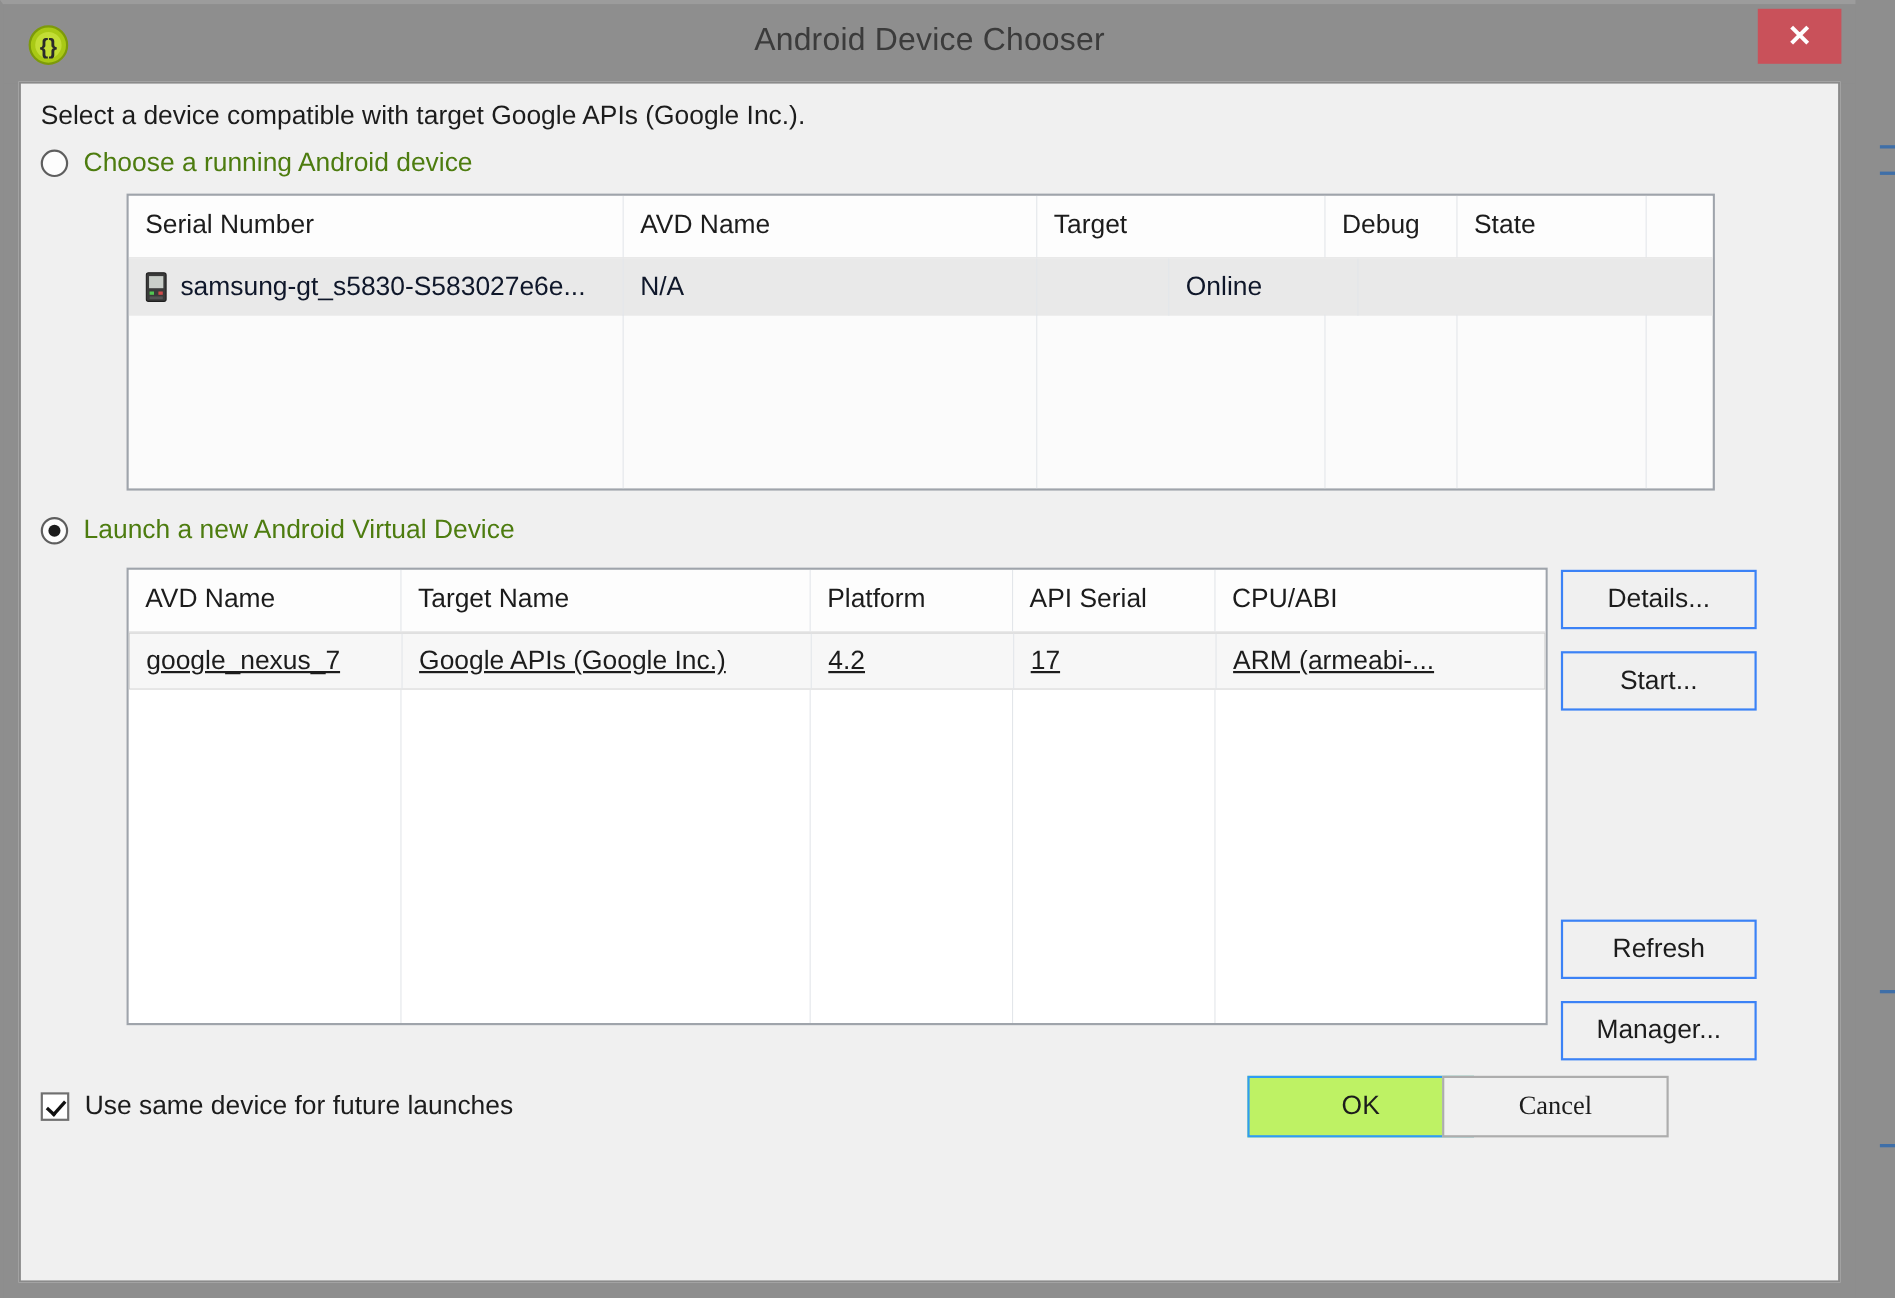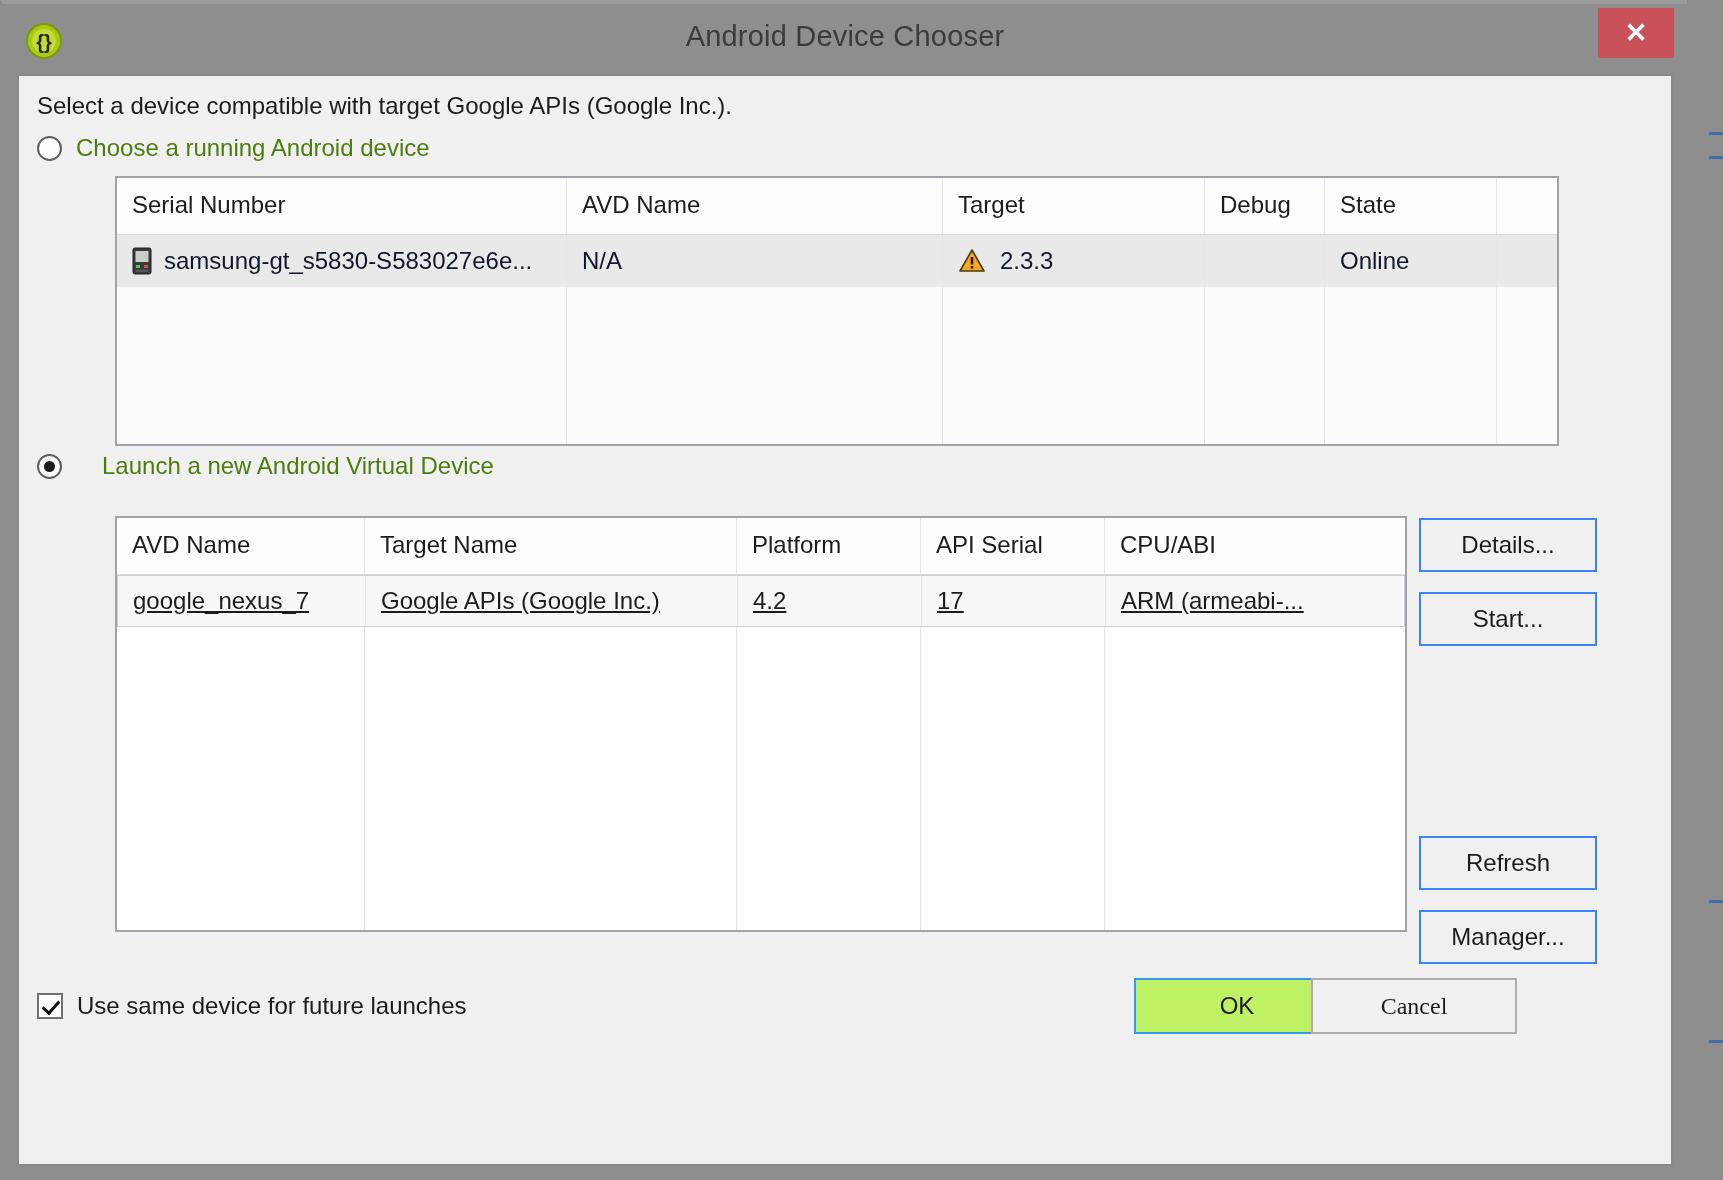--- a/index.html
+++ b/index.html
@@ -107,21 +107,21 @@
     border-radius: 50%;
     background: #1c1c1c;
   }
   .radio-label {
     margin-left: 14px;
     font-size: 24px;
     color: #4d7c0f;
     white-space: nowrap;
   }
   #radio-running { left: 18px; top: 58px; }
-  #radio-launch  { left: 18px; top: 376px; gap: 26px; }
+  #radio-launch  { left: 18px; top: 392px; }
 
   
   .table-box {
     position: absolute;
     background: #ffffff;
     border: 2px solid #9fa4ab;
     box-sizing: border-box;
     overflow: hidden;
   }
   #devices-table {
@@ -358,30 +358,20 @@
               <rect x="1" y="1" width="18" height="26" rx="2" fill="#3a3a3a" stroke="#1e1e1e"></rect>
               <rect x="3.5" y="4" width="13" height="11" fill="#c9cec9"></rect>
               <rect x="4" y="18" width="4" height="3" fill="#52c752"></rect>
               <rect x="12" y="18" width="4" height="3" fill="#d14b4b"></rect>
               <rect x="4" y="22.5" width="12" height="2.5" fill="#555"></rect>
             </svg>
           </span>
           <span>samsung-gt_s5830-S583027e6e...</span>
         </div>
         <div class="td" style="width:376px">N/A</div>
-        <div class="td" style="width:262px">
-          <span class="warn-icon">
-            <svg width="28" height="26" viewBox="0 0 28 26">
-              <path d="M14 2 L26 23 L2 23 Z" fill="#f5a623" stroke="#4a3a10" stroke-width="1.6" stroke-linejoin="round"></path>
-              <rect x="12.7" y="9" width="2.6" height="7.5" fill="#2b2205"></rect>
-              <rect x="12.7" y="18" width="2.6" height="2.6" fill="#2b2205"></rect>
-            </svg>
-          </span>
-          <span>2.3.3</span>
-        </div>
         <div class="td" style="width:120px"></div>
         <div class="td" style="width:172px">Online</div>
         <div class="td" style="flex:1"></div>
       </div>
 
       <div id="devices-filler">
         <div class="cell" style="width:450px"></div>
         <div class="cell" style="width:376px"></div>
         <div class="cell" style="width:262px"></div>
         <div class="cell" style="width:120px"></div>

